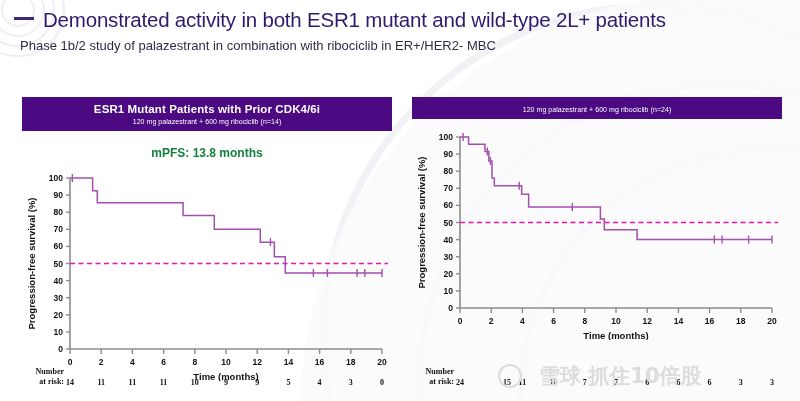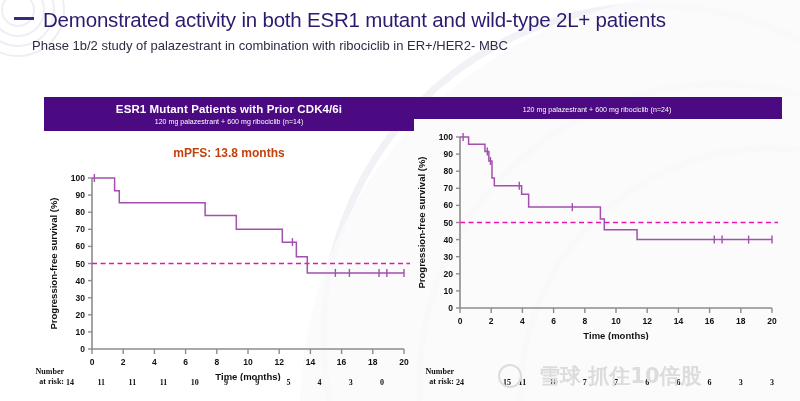--- a/index.html
+++ b/index.html
@@ -18,37 +18,37 @@
   #slide-header{position:absolute;left:0;top:0;width:732px;height:82px;z-index:2;}
   #title-row{display:flex;align-items:baseline;padding:8px 0 0 14px;}
   #title-dash{
     width:20px;height:3px;background:#3b2a7a;margin-right:9px;
     position:relative;top:-7px;flex:none;
   }
   #slide-title{
     font-size:20.5px;color:#2d1a6e;letter-spacing:-0.2px;white-space:nowrap;
   }
   #slide-subtitle{
-    font-size:13px;color:#2d2d45;padding-left:32px;margin-top:6px;white-space:nowrap;
+    font-size:13px;color:#2d2d45;padding-left:20px;margin-top:6px;white-space:nowrap;
   }
 
   
   .panel{position:absolute;top:97px;z-index:2;}
-  #panel-left{left:22px;width:370px;margin-left:22px;}
+  #panel-left{left:22px;width:370px;}
   #panel-right{left:412px;width:370px;}
 
   .panel-header{
     background:#4c0a82;color:#ffffff;text-align:center;
     padding:6px 4px 6px 4px;
   }
   .panel-header-title{font-size:11.5px;font-weight:bold;letter-spacing:.1px;}
   .panel-header-sub{font-size:7px;margin-top:3px;letter-spacing:.05px;}
 
   .mpfs{
-    text-align:center;color:#c2410c;font-weight:bold;font-size:12px;
+    text-align:center;color:#15803d;font-weight:bold;font-size:12px;
     margin-top:15px;
   }
 
   .chart-wrap{position:relative;margin-top:6px;}
   svg{display:block;}
   .axis-line{stroke:#8c8c8c;stroke-width:1.6;fill:none;}
   .tick{stroke:#8c8c8c;stroke-width:1.4;}
   .ticklbl{font-size:8.5px;fill:#111111;font-family:"Liberation Sans",sans-serif;font-weight:bold;}
   .axlabel{font-size:9.5px;fill:#111111;font-weight:bold;font-family:"Liberation Sans",sans-serif;}
   .km-curve{stroke:#a34fae;stroke-width:1.5;fill:none;}

